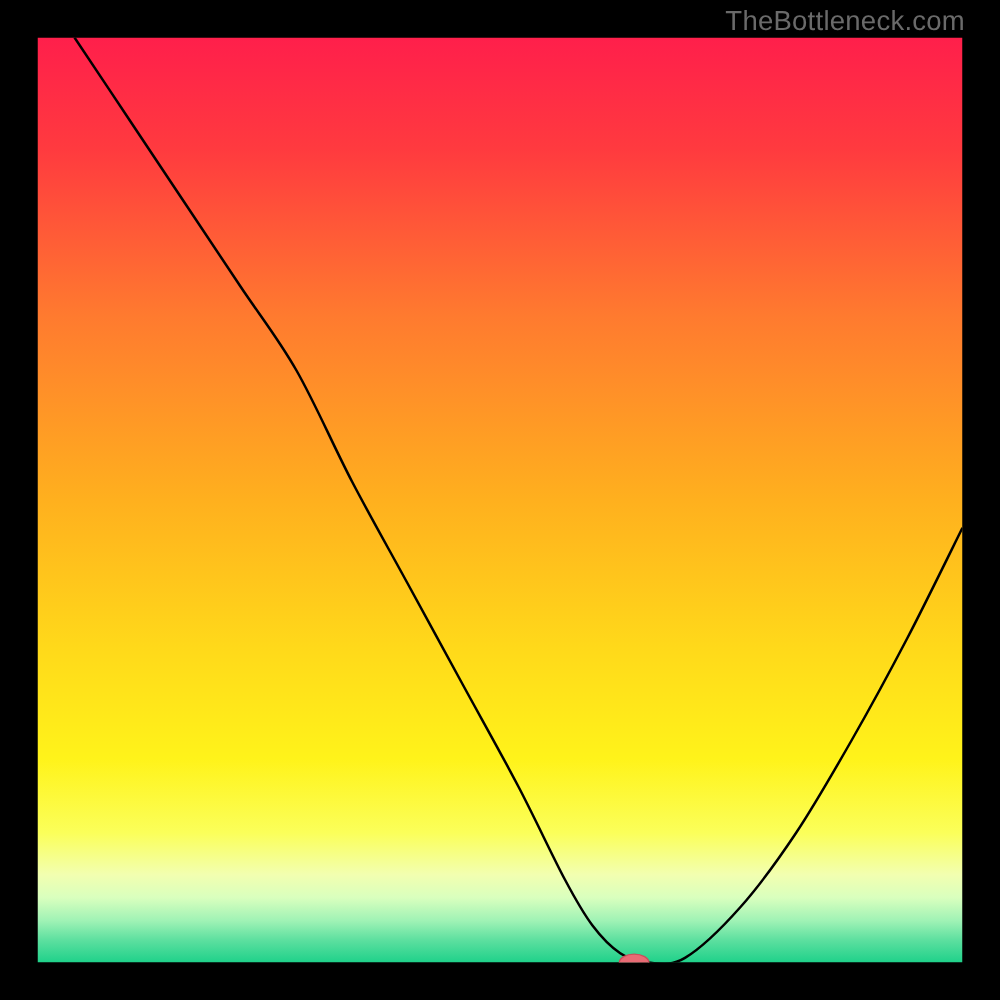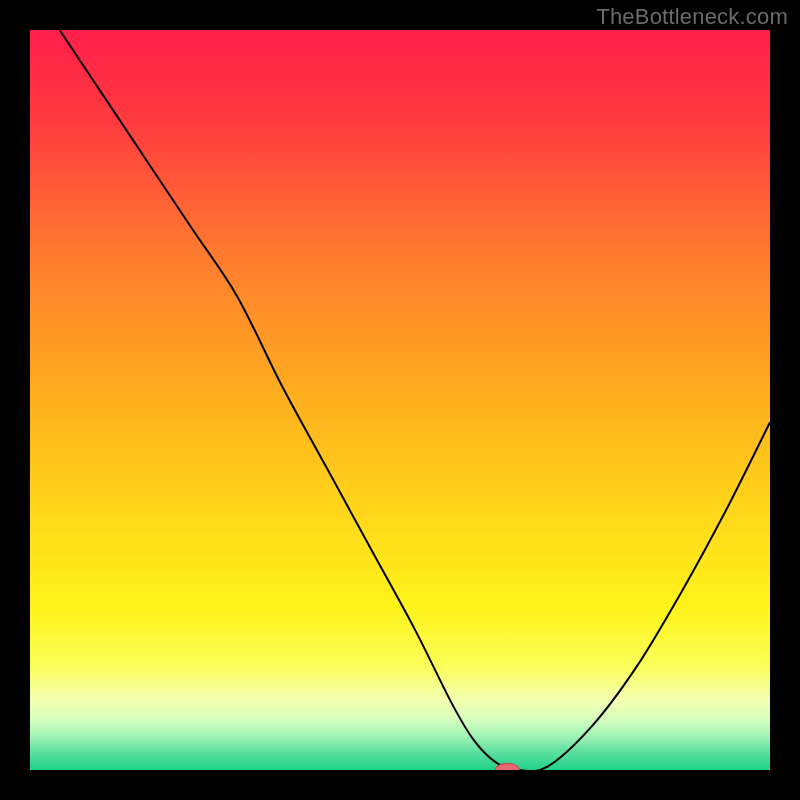--- a/index.html
+++ b/index.html
@@ -13,21 +13,21 @@
   }
   .frame {
     position: relative;
     width: 800px;
     height: 800px;
     background: #000;
   }
   .watermark {
     position: absolute;
     top: 4px;
-    right: 12px;
+    right: 28px;
     color: #6a6a6a;
     font-size: 22px;
     letter-spacing: 0.2px;
     font-weight: 500;
     user-select: none;
   }
   .plot {
     position: absolute;
     left: 30px;
     top: 30px;

